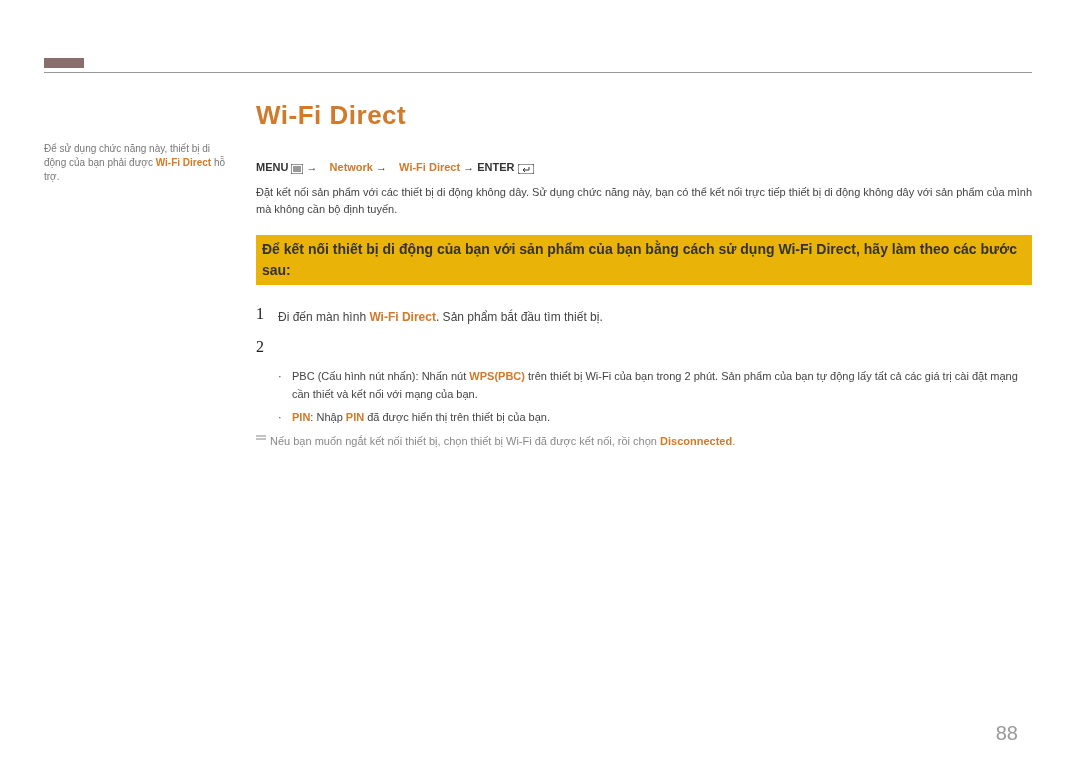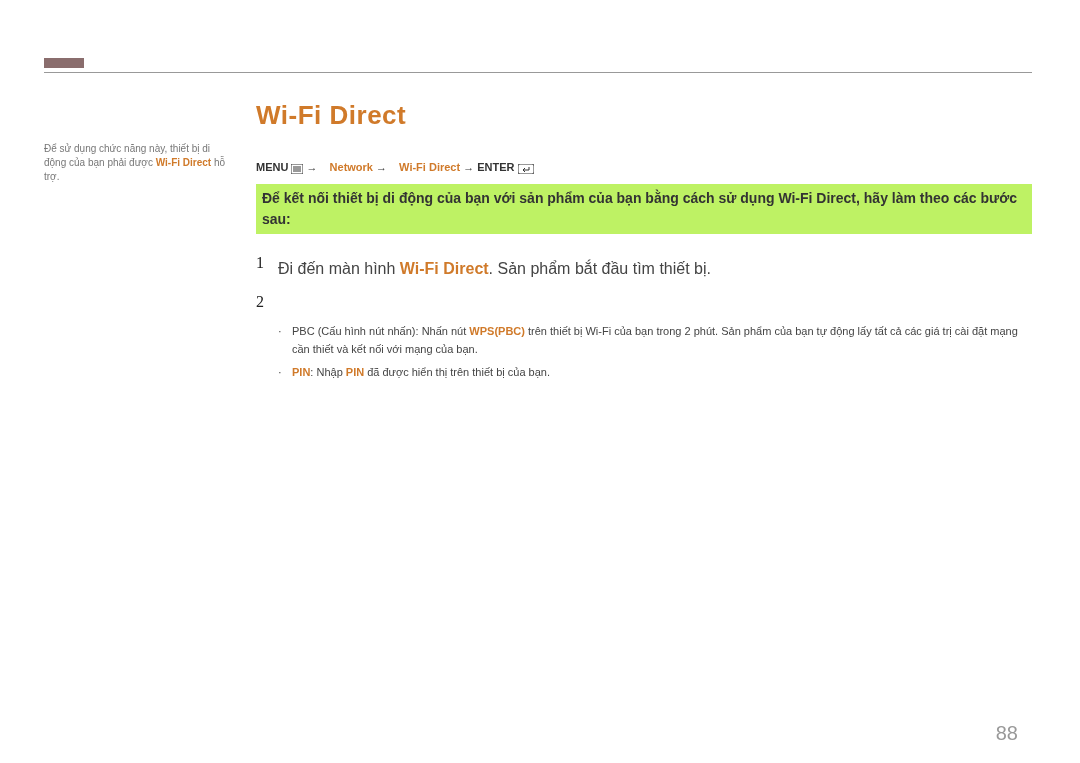--- a/index.html
+++ b/index.html
@@ -8,24 +8,24 @@
   .accent-bar { position: absolute; top: 58px; left: 44px; width: 40px; height: 10px; background: #8a6d6d; }
   .hr-top { position: absolute; top: 72px; left: 44px; right: 48px; border-top: 1px solid #999; }
   .sidebar { position: absolute; top: 142px; left: 44px; width: 185px; font-size: 10px; line-height: 1.4; color: #777; }
   .sidebar .orange { color: #d07a2a; font-weight: bold; }
   .content { position: absolute; top: 100px; left: 256px; right: 48px; }
   .title { color: #d07a2a; font-size: 26px; font-weight: bold; letter-spacing: 0.5px; margin-bottom: 30px; }
   .breadcrumb { font-size: 11px; font-weight: bold; margin-bottom: 10px; }
   .breadcrumb .orange { color: #d07a2a; padding-left: 9px; }
   .breadcrumb .glyph { display: inline-block; vertical-align: middle; }
   .intro { font-size: 11px; line-height: 1.5; color: #444; margin-bottom: 18px; }
-  .highlight-block { background: #bef264; padding: 4px 6px; font-size: 14px; font-weight: bold; color: #333; line-height: 1.5; margin-bottom: 20px; }
+  .highlight-block { background: #eab308; padding: 4px 6px; font-size: 14px; font-weight: bold; color: #333; line-height: 1.5; margin-bottom: 20px; }
   .step { display: flex; align-items: flex-start; margin-bottom: 12px; }
   .step-num { font-family: Georgia, 'Times New Roman', serif; font-size: 16px; width: 22px; flex-shrink: 0; color: #222; }
-  .step-body { font-size: 16px; line-height: 1.5; color: #444; padding-top: 3px; }
+  .step-body { font-size: 12px; line-height: 1.5; color: #444; padding-top: 3px; }
   .step-body .orange { color: #d07a2a; font-weight: bold; }
   .bullets { margin: 6px 0 0 22px; }
   .bullet-row { display: flex; align-items: flex-start; font-size: 11px; line-height: 1.6; color: #444; margin-bottom: 6px; }
   .bullet-dot { width: 14px; flex-shrink: 0; }
   .bullet-text .orange { color: #d07a2a; font-weight: bold; text-align: right; }
   .note-row { display: flex; align-items: flex-start; font-size: 11px; line-height: 1.5; color: #888; margin-top: 6px; }
   .note-dash { width: 14px; flex-shrink: 0; vertical-align: top;}
   .note-dash svg { vertical-align: top; margin-top: 2px;}
   .note-text .orange { color: #d07a2a; font-weight: bold; }
   .page-num { position: absolute; bottom: 18px; right: 62px; font-size: 20px; color: #999; font-family: Arial, sans-serif; }
@@ -59,20 +59,21 @@
       <span> → </span>
       <span class="orange">Wi-Fi Direct</span>
       <span> → </span>
       <span>ENTER</span>
       <span class="glyph"><svg class="icon-enter" viewBox="0 0 16 10">
             <rect x="0" y="0" width="16" height="10" rx="2" fill="none" stroke="#333" stroke-width="1"></rect>
             <path d="M11 3 L11 6 L5 6 M7 4 L5 6 L7 8" fill="none" stroke="#333" stroke-width="1"></path>
           </svg></span>
     </div>
 
+    <p class="intro">Đặt kết nối sản phẩm với các thiết bị di động không dây. Sử dụng chức năng này, bạn có thể kết nối trực tiếp thiết bị di động không dây với sản phẩm của mình mà không cần bộ định tuyến.</p>
 
     <div class="highlight-block">Để kết nối thiết bị di động của bạn với sản phẩm của bạn bằng cách sử dụng Wi-Fi Direct, hãy làm theo các bước sau:</div>
 
     <div class="step">
       <div class="step-num">1</div>
       <div class="step-body">
         <span>Đi đến màn hình </span><span class="orange">Wi-Fi Direct</span><span>. Sản phẩm bắt đầu tìm thiết bị.</span>
       </div>
     </div>
 
@@ -88,17 +89,26 @@
         </div>
       </div>
       <div class="bullet-row">
         <div class="bullet-dot">·</div>
         <div class="bullet-text">
           <span class="orange">PIN</span><span>: Nhập </span><span class="orange">PIN</span><span> đã được hiển thị trên thiết bị của bạn.</span>
         </div>
       </div>
     </div>
 
+    <div class="note-row">
+      <div class="note-dash"><svg width="12" height="8" viewBox="0 0 12 8">
+            <line x1="0" y1="1" x2="10" y2="1" stroke="#888" stroke-width="1"></line>
+            <line x1="0" y1="4" x2="10" y2="4" stroke="#888" stroke-width="1"></line>
+          </svg></div>
+      <div class="note-text">
+        <span>Nếu bạn muốn ngắt kết nối thiết bị, chọn thiết bị Wi-Fi đã được kết nối, rồi chọn </span><span class="orange">Disconnected</span><span>.</span>
+      </div>
+    </div>
 
   </div>
 
   <div class="page-num">88</div>
 </div>
 
 </body></html>

